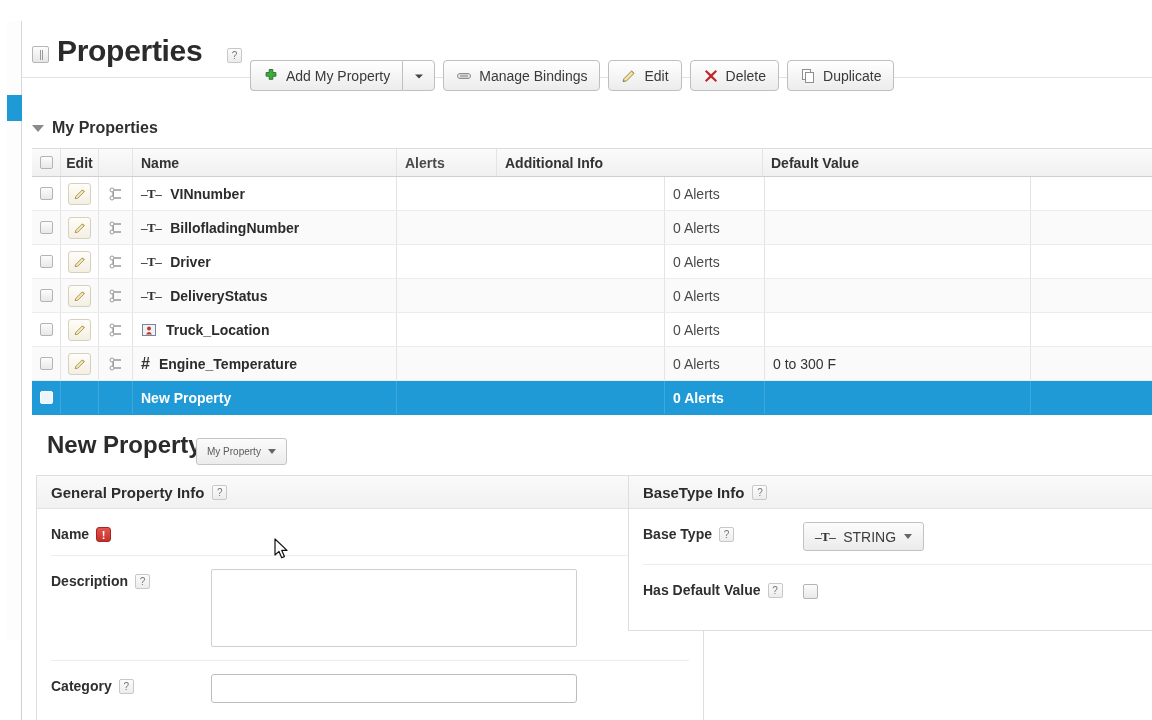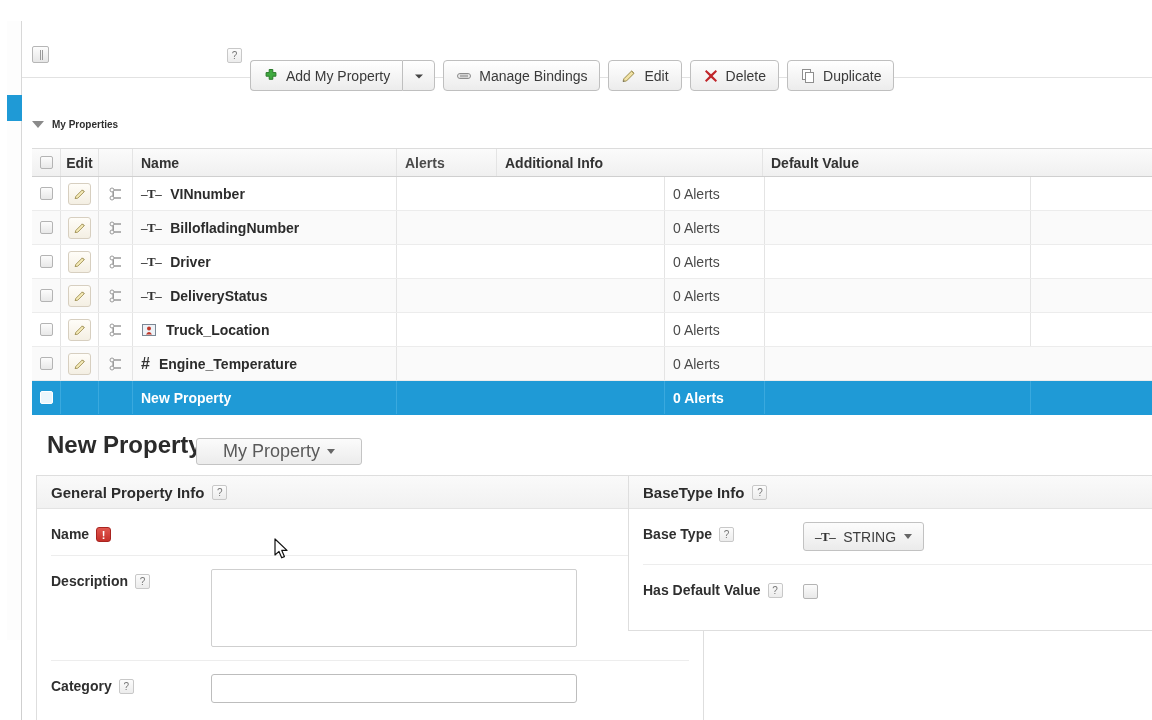--- a/index.html
+++ b/index.html
@@ -110,21 +110,21 @@
   .btn.split-left { border-top-right-radius:0; border-bottom-right-radius:0; border-right:none;padding-left:12px; }
   .btn.split-right { border-top-left-radius:0; border-bottom-left-radius:0; width:33px; padding:0; justify-content:center; }
   .btn + .btn { margin-left:8px; }
   .btn.split-right { margin-left:0; }
 
   .ico { width:16px; height:16px; flex:0 0 16px; display:block; }
 
   
   .sect-head {
     position:absolute; left:10px; top:98px;
-    font-size:10px; font-weight:bold; color:#2f2f2f;
+    font-size:16px; font-weight:bold; color:#2f2f2f;
     display:flex; align-items:center; gap:8px;
   }
   .caret-down {
     width:0;height:0;border-left:6px solid transparent;border-right:6px solid transparent;
     border-top:7px solid #8a8a8a;
   }
 
   
   .grid { position:absolute; left:10px; top:127px; width:1120px; }
   .grow { display:flex; height:34px; align-items:stretch; }
@@ -173,24 +173,24 @@
   .hashtype { font-size:16px; font-weight:bold; color:#333; }
 
   
   .detail { position:absolute; left:0px; top:400px; width:1130px; bottom:0; background:#ffffff; }
   .detail-title {
     position:absolute; left:25px; top:10px;
     font-size:24px; font-weight:bold; color:#2b2b2b;
   }
   .detail-dd {
     position:absolute; left:174px; top:17px; height:27px;
-    display:flex; align-items:center; gap:7px; padding:0 26px;
+    display:flex; align-items:center; gap:7px; padding:0 10px;
     border:1px solid #c4c4c4; border-radius:3px;
     background:linear-gradient(#fbfbfb,#ececec);
-    font-size:18px; color:#5a5a5a;
+    font-size:10px; color:#5a5a5a;
   }
   .caret-sm {
     width:0;height:0;border-left:4px solid transparent;border-right:4px solid transparent;
     border-top:5px solid #666;
   }
 
   .panel {
     position:absolute; top:54px;
     background:#ffffff; border:1px solid #dedede;
   }
@@ -250,20 +250,21 @@
 
   <div class="left-rail">
     <div class="rail-inner"></div>
     <div class="rail-accent"></div>
   </div>
 
   <div class="content">
 
     <div class="page-head">
       <div class="page-icon"></div>
+      <div class="page-title">Properties</div>
       <span class="qmark title-q">?</span>
 
       <div class="tool-group" style="left:228px;">
         <div class="btn split-left">
           <svg class="ico" viewBox="0 0 16 16">
             <path d="M6.2 1.5h3.6v3.1h3.1v3.6h-3.1v3.1H6.2V8.2H3.1V4.6h3.1z" fill="#3faa3f" stroke="#2a7a2a" stroke-width="1"></path>
           </svg>
           <span>Add My Property</span>
         </div>
         <div class="btn split-right">
@@ -487,20 +488,21 @@
                 <circle cx="4" cy="12" r="2" fill="none" stroke="#9a9a9a"></circle>
                 <path d="M6 4 H13 M6 12 H13 M5.2 5.6 V10.4" stroke="#9a9a9a" stroke-width="1.6" fill="none"></path>
               </svg>
             </div>
             <div class="gcell c-name">
               <span class="hashtype">#</span>
               <span class="name-txt">Engine_Temperature</span>
             </div>
             <div class="gcell c-type"></div>
             <div class="gcell c-alert">0 Alerts</div>
+            <div class="gcell c-info">0 to 300 F</div>
             <div class="gcell c-def"></div>
           </div>
           <div class="grow sel">
             <div class="gcell c-chk">
               <span class="chkbox"></span>
             </div>
             <div class="gcell c-edit"></div>
             <div class="gcell c-bind"></div>
             <div class="gcell c-name">
               <span class="name-txt">New Property</span>

